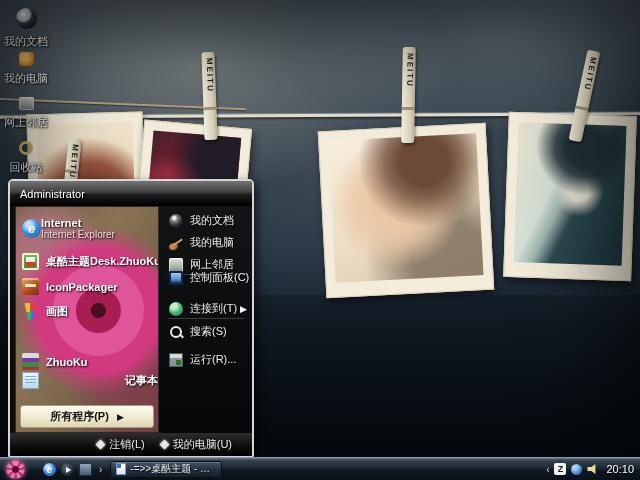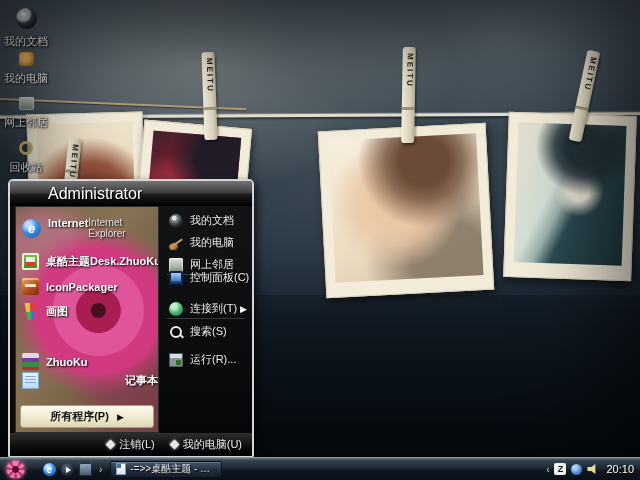--- a/index.html
+++ b/index.html
@@ -77,52 +77,52 @@
   .g-bin{width:14px;height:14px;border-radius:50%;border:3px solid #cbb268;
     background:rgba(40,40,30,.4);box-sizing:border-box;}
 
   
   .start-menu{position:absolute;left:8px;top:179px;width:246px;height:279px;z-index:10;
     background:#0c0c0c;border:2px solid #d4d6d8;border-radius:5px 5px 3px 3px;
     box-shadow:3px 4px 10px rgba(0,0,0,.7);box-sizing:border-box;}
   .sm-header{height:25px;border-radius:3px 3px 0 0;
     background:linear-gradient(#747474, #3f3f3f 45%, #1b1b1b 55%, #000);
     display:flex;align-items:center;}
-  .sm-header .uname{color:#fff;font-size:16px;margin-left:38px;text-shadow:1px 1px 1px #000;}
+  .sm-header .uname{color:#fff;font-size:11px;margin-left:10px;text-shadow:1px 1px 1px #000;}
   .sm-body{position:absolute;top:25px;bottom:23px;left:0;right:0;display:flex;}
   .sm-left{position:relative;width:142px;margin-left:5px;overflow:hidden;border:1px solid #2a2a2a;
     background:
       radial-gradient(circle at 58% 46%, #47101c 0 7px, #a81d52 8px 22px, #e0559a 23px 45px, #d23a80 46px 62px, rgba(210,58,128,.55) 70px, transparent 86px),
       radial-gradient(circle at 20% 20%, rgba(224,122,170,.5) 0 30px, transparent 60px),
       radial-gradient(circle at 85% 80%, rgba(150,40,90,.45) 0 30px, transparent 70px),
       linear-gradient(120deg, #6e5d42 0%, #8a7355 40%, #5c4b36 100%);}
   .sm-right{position:relative;flex:1;background:linear-gradient(rgba(18,20,22,.96), rgba(6,7,8,.98));}
   .sm-item{position:absolute;left:0;right:0;display:flex;align-items:center;cursor:pointer;}
   .sm-left .sm-item{height:25px;padding-left:6px;}
   .sm-left .sm-item .txt{margin-left:7px;font-size:11px;font-weight:bold;color:#fff;
     text-shadow:1px 1px 2px #000;white-space:nowrap;}
   .sm-item-internet{top:4px;height:34px !important;}
-  .sm-item-internet .two{display:flex;margin-left:7px;}
+  .sm-item-internet .two{display:flex;flex-direction:column;}
   .sm-item-internet .two .t1{font-size:11px;font-weight:bold;color:#fff;text-shadow:1px 1px 2px #000;}
   .sm-item-internet .two .t2{font-size:10px;color:#e3e3e3;text-shadow:1px 1px 2px #000;}
   .smL2{top:42px;} .smL3{top:67px;} .smL4{top:92px;align-items:center;} .smL5{top:117px;} .smL6{top:142px;} .smL7{top:161px;justify-content:space-between;}
   .all-programs{position:absolute;left:4px;right:4px;bottom:4px;height:21px;border-radius:3px;
     border:1px solid #a89f7e;background:linear-gradient(#fdfbee, #efe9cf 55%, #ddd5b4);
     display:flex;align-items:center;justify-content:center;cursor:pointer;}
   .all-programs .ap-txt{font-size:11px;font-weight:bold;color:#111;}
   .all-programs .ap-arrow{font-size:9px;color:#111;margin-left:8px;}
   .sm-right .sm-item{height:21px;padding-left:10px;}
   .sm-right .sm-item .txt{margin-left:7px;font-size:11px;color:#f0f0f0;text-shadow:1px 1px 1px #000;white-space:nowrap;}
   .smR1{top:4px;} .smR2{top:26px;} .smR3{top:48px;} .smR4{top:61px;} .smR5{top:92px;} .smR6{top:115px;} .smR7{top:143px;}
   .sm-sep{position:absolute;left:8px;right:8px;height:1px;background:rgba(255,255,255,.18);}
   .sepA{top:68px;} .sepB{top:112px;}
   .submenu-arrow{position:absolute;right:5px;font-size:9px;color:#fff;}
   .sm-footer{position:absolute;left:0;right:0;bottom:0;height:23px;border-radius:0 0 2px 2px;
     background:linear-gradient(#2e2e2e, #0c0c0c 60%, #000);display:flex;align-items:center;
-    justify-content:flex-end;gap:16px;padding-right:10px;}
+    justify-content:flex-end;gap:16px;padding-right:20px;}
   .sm-footer .foot-item{display:flex;align-items:center;gap:5px;cursor:pointer;}
   .sm-footer .foot-item .txt{font-size:11px;color:#eee;text-shadow:1px 1px 1px #000;}
   .spark{width:7px;height:7px;background:#e8e8e8;transform:rotate(45deg);
     box-shadow:0 0 3px rgba(255,255,255,.8);}
 
   
   .i16{width:17px;height:17px;flex:0 0 auto;display:inline-block;}
   .i14{width:14px;height:14px;flex:0 0 auto;display:inline-block;}
   .ico-ie{border-radius:50%;background:radial-gradient(circle at 35% 30%, #bfe0ff 0 15%, #3d8fe0 45%, #1255a8 100%);
     color:#fff;font-weight:bold;font-style:italic;font-size:13px;line-height:17px;text-align:center;}

